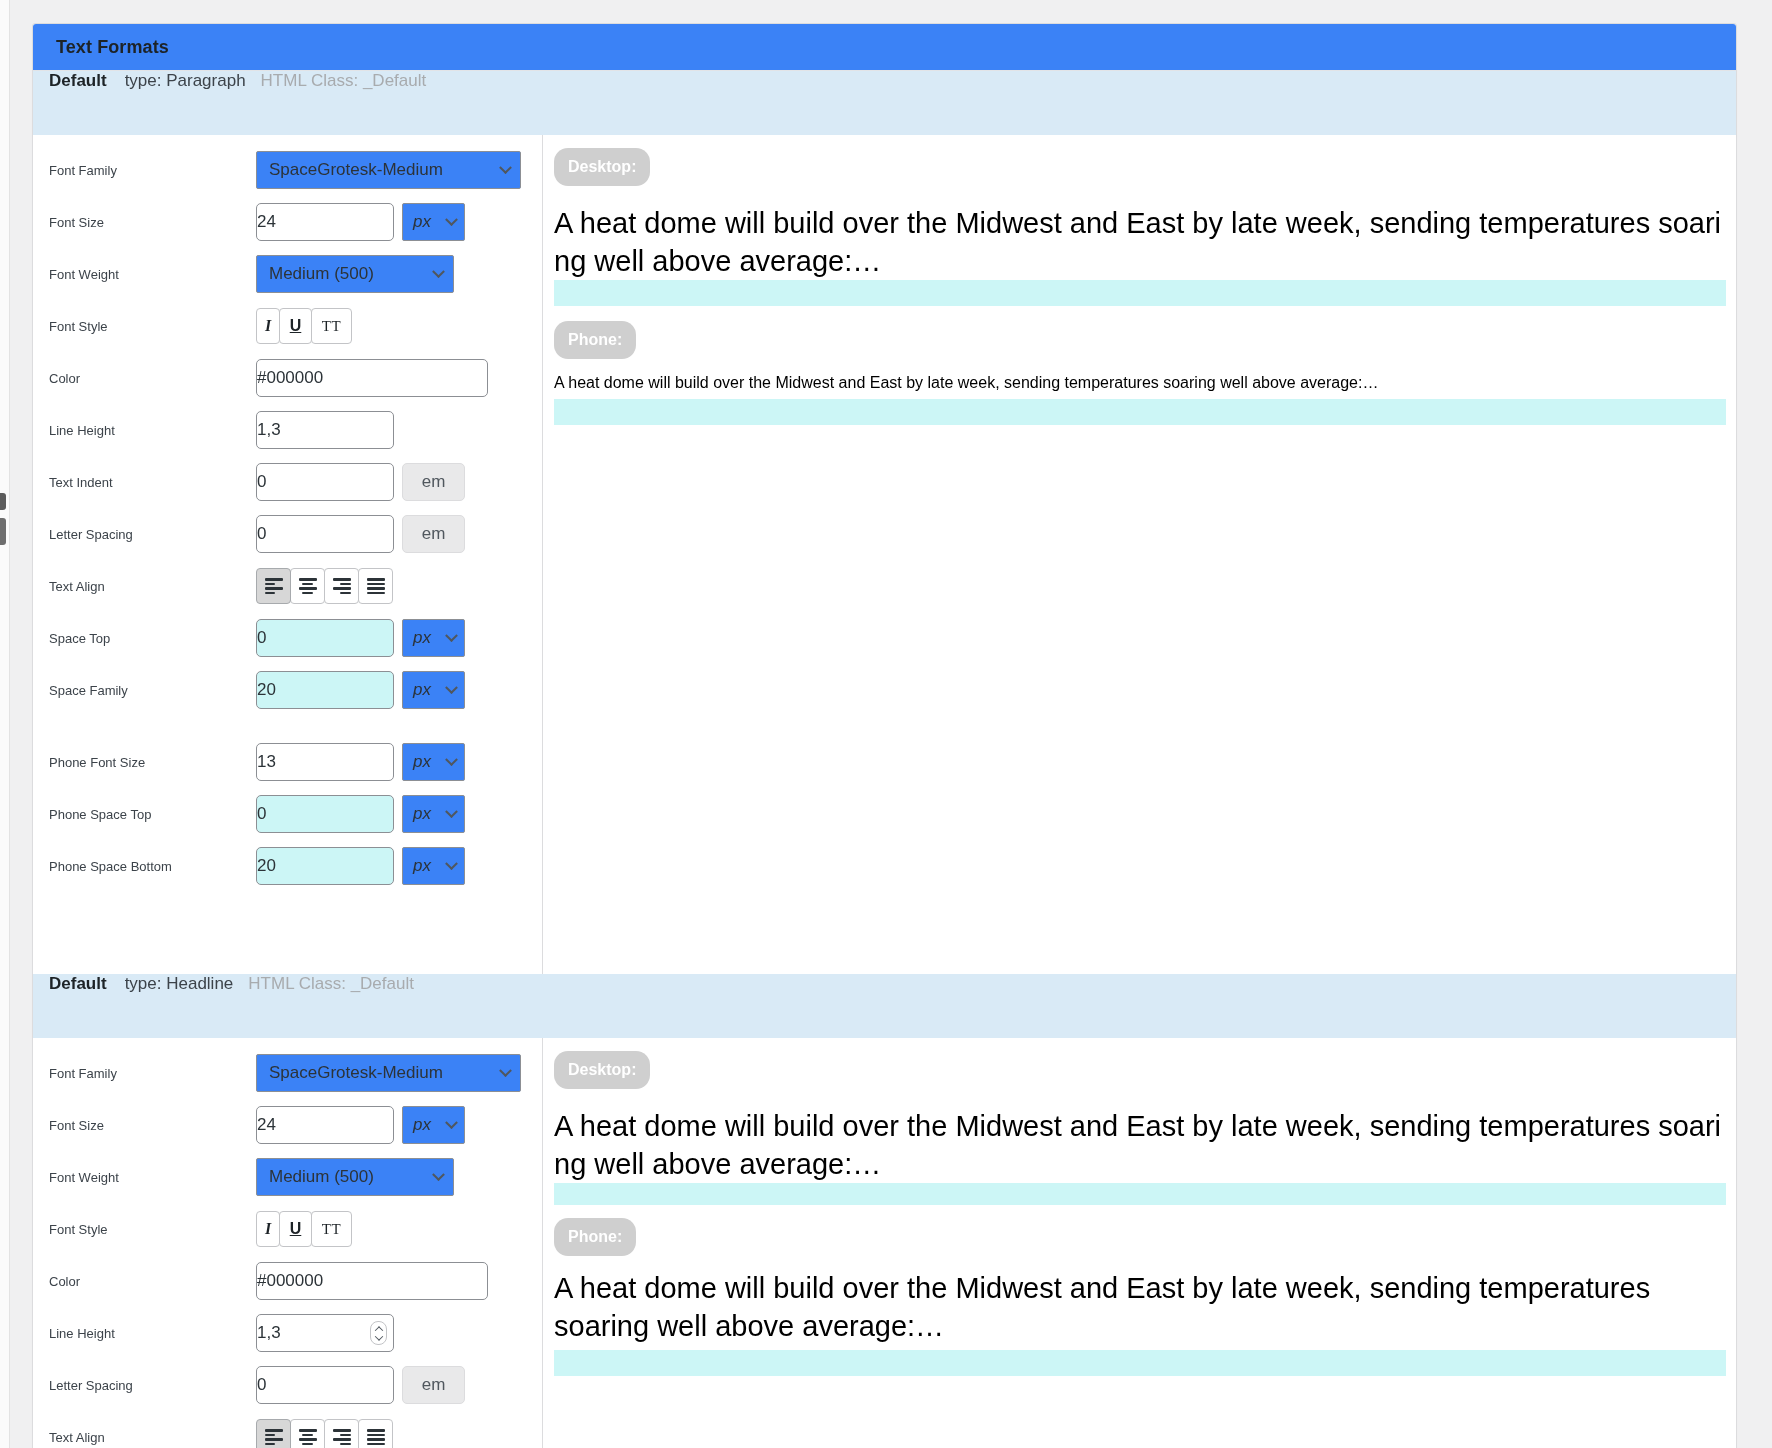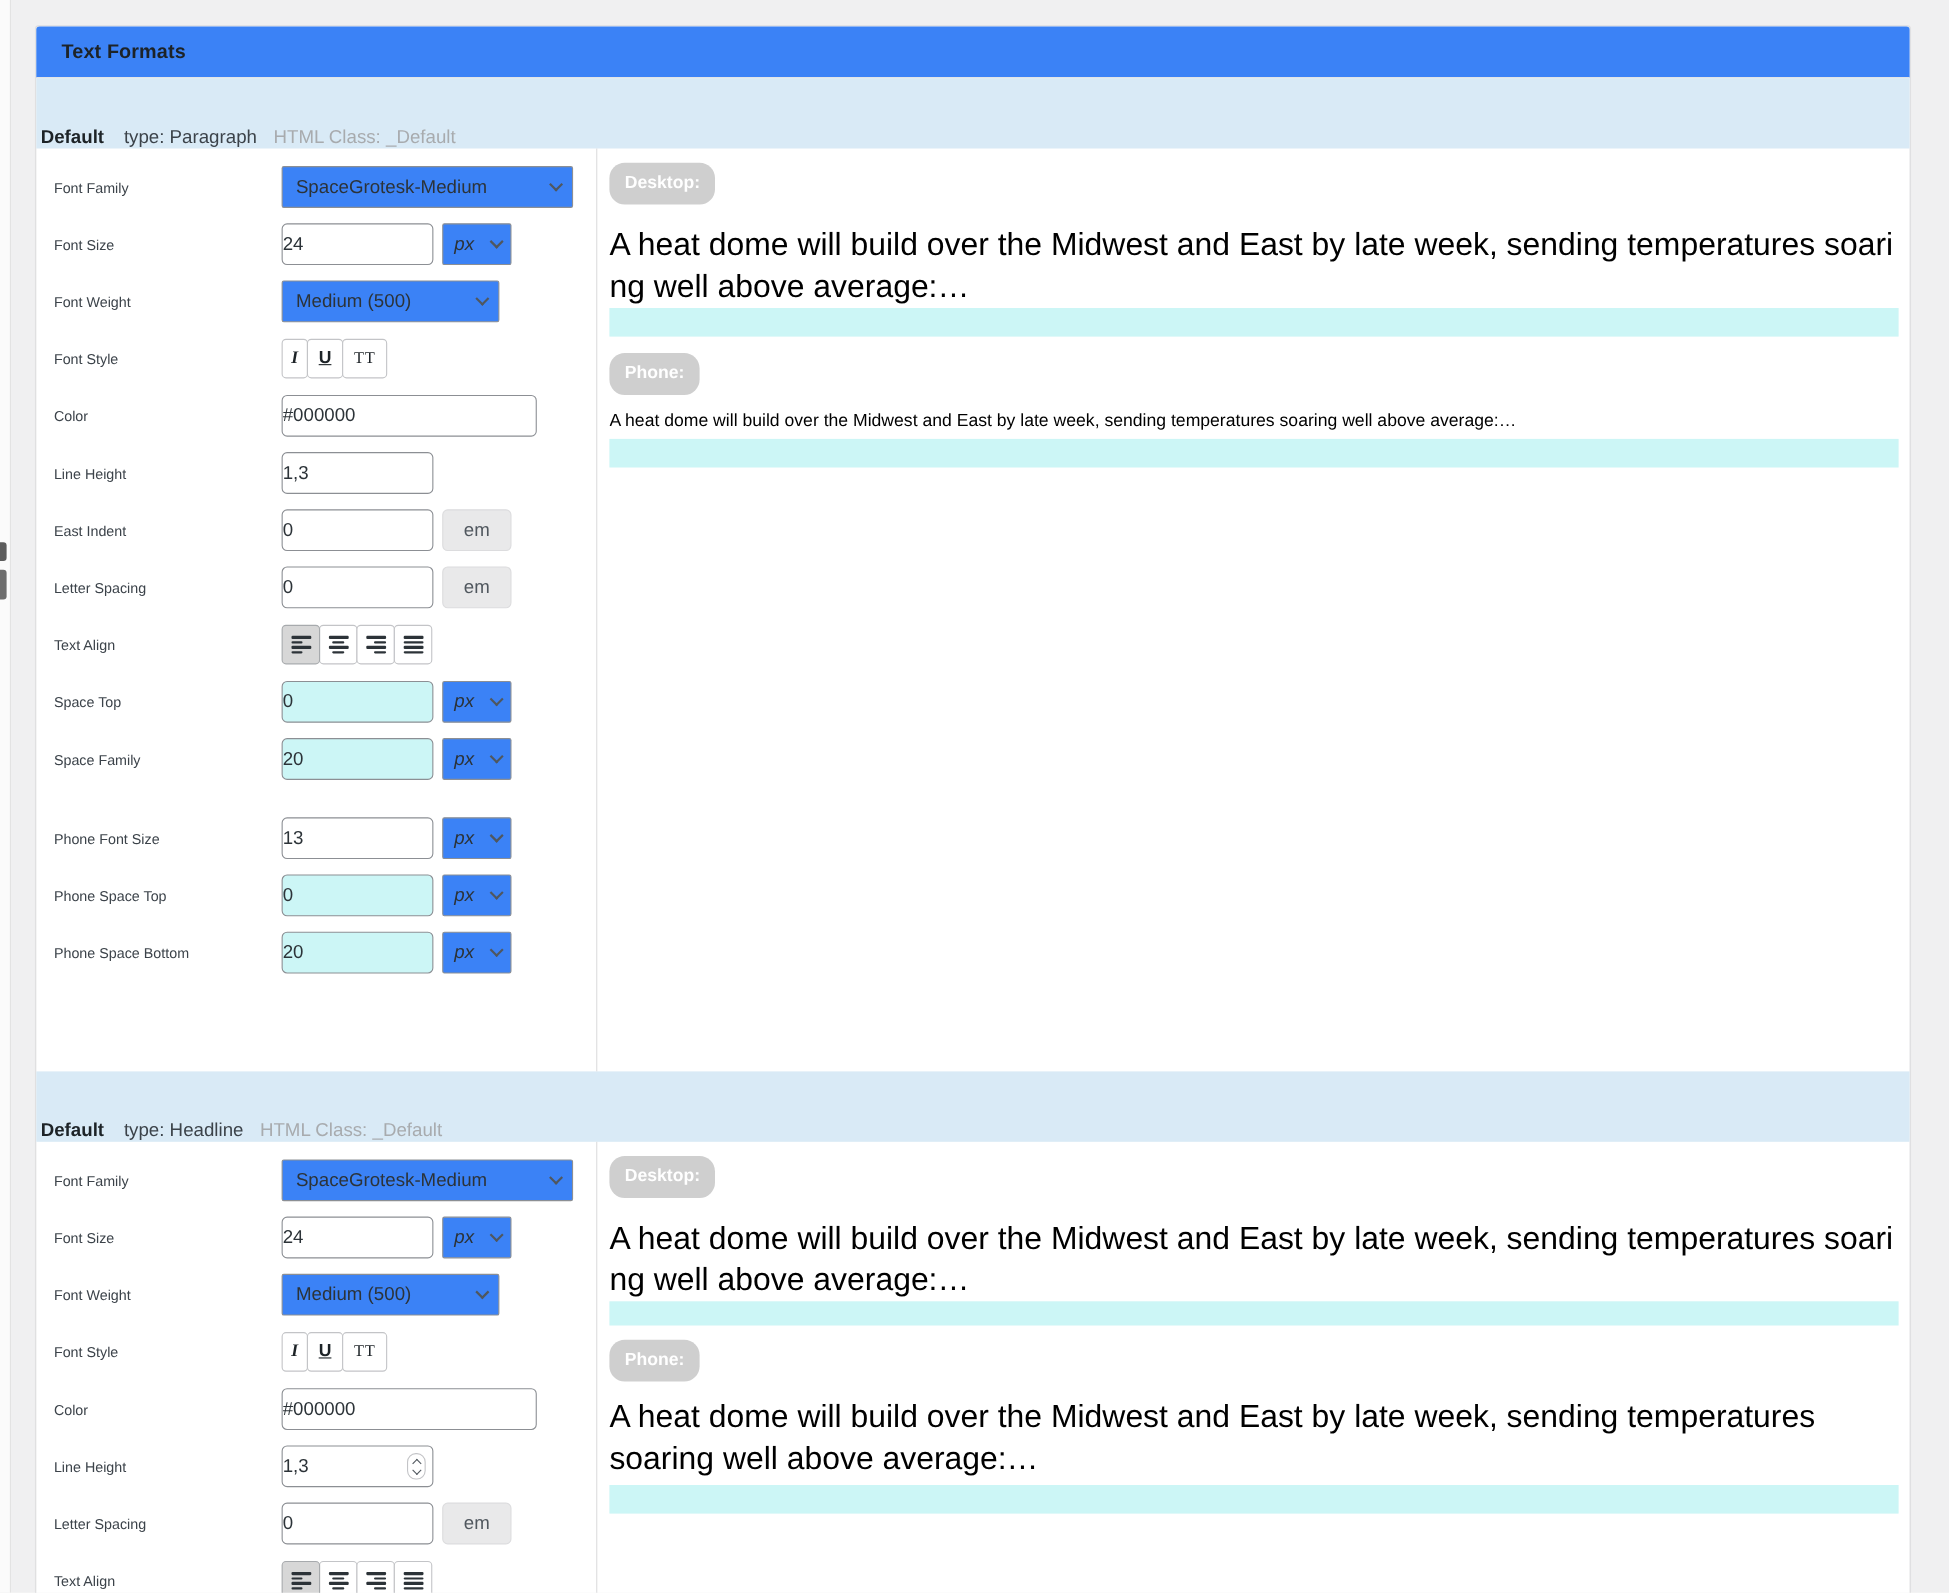--- a/index.html
+++ b/index.html
@@ -19,22 +19,22 @@
   .edge-mark.m2 { top:518px; height:27px; background:#6e6e6e; }
 
   
   .card { position:absolute; left:32px; top:23px; width:1705px; min-height:1500px;
     background:#fff; border:1px solid #dcdcde; border-radius:3px;
     box-shadow:0 1px 1px rgba(0,0,0,.04); }
   .card-title { height:47px; display:flex; align-items:center; padding-left:23px;
     background:#3b82f6; border-bottom:1px solid #e2e4e7; border-radius:3px 3px 0 0;
     font-size:18px; font-weight:700; color:#1d2327; letter-spacing:.1px; }
 
-  .section-header { height:64px; background:#d9eaf6; display:flex; align-items:flex-end;
-    padding-left:4px; font-size:17px; }
+  .section-header { height:64px; background:#d9eaf6; display:flex; align-items:flex-start;
+    padding-left:16px; font-size:17px; }
   .section-header .s-name { font-weight:700; color:#1d2327; }
   .section-header .s-type { margin-left:18px; color:#3c434a; }
   .section-header .s-class { margin-left:15px; color:#a8abae; }
 
   .section-body { display:flex; align-items:stretch; }
   .section-body.first { height:839px; }
   .form-col { width:510px; flex:0 0 510px; border-right:1px solid #dcdcde;
     padding:16px 0 0 16px; }
   .preview-col { flex:1 1 auto; padding:13px 10px 0 11px; overflow:hidden; }
 
@@ -161,21 +161,21 @@
         <span class="lbl">Color</span>
         <input class="ti w232" value="#000000" style="">
       </div>
 
       <div class="row">
         <span class="lbl">Line Height</span>
         <input class="ti w138" value="1,3" style="">
       </div>
 
       <div class="row">
-        <span class="lbl">East Indent</span>
+        <span class="lbl">Text Indent</span>
         <input class="ti w138" value="0" style="">
         <div class="unit-box">em</div>
       </div>
 
       <div class="row">
         <span class="lbl">Letter Spacing</span>
         <input class="ti w138" value="0" style="">
         <div class="unit-box">em</div>
       </div>
 

